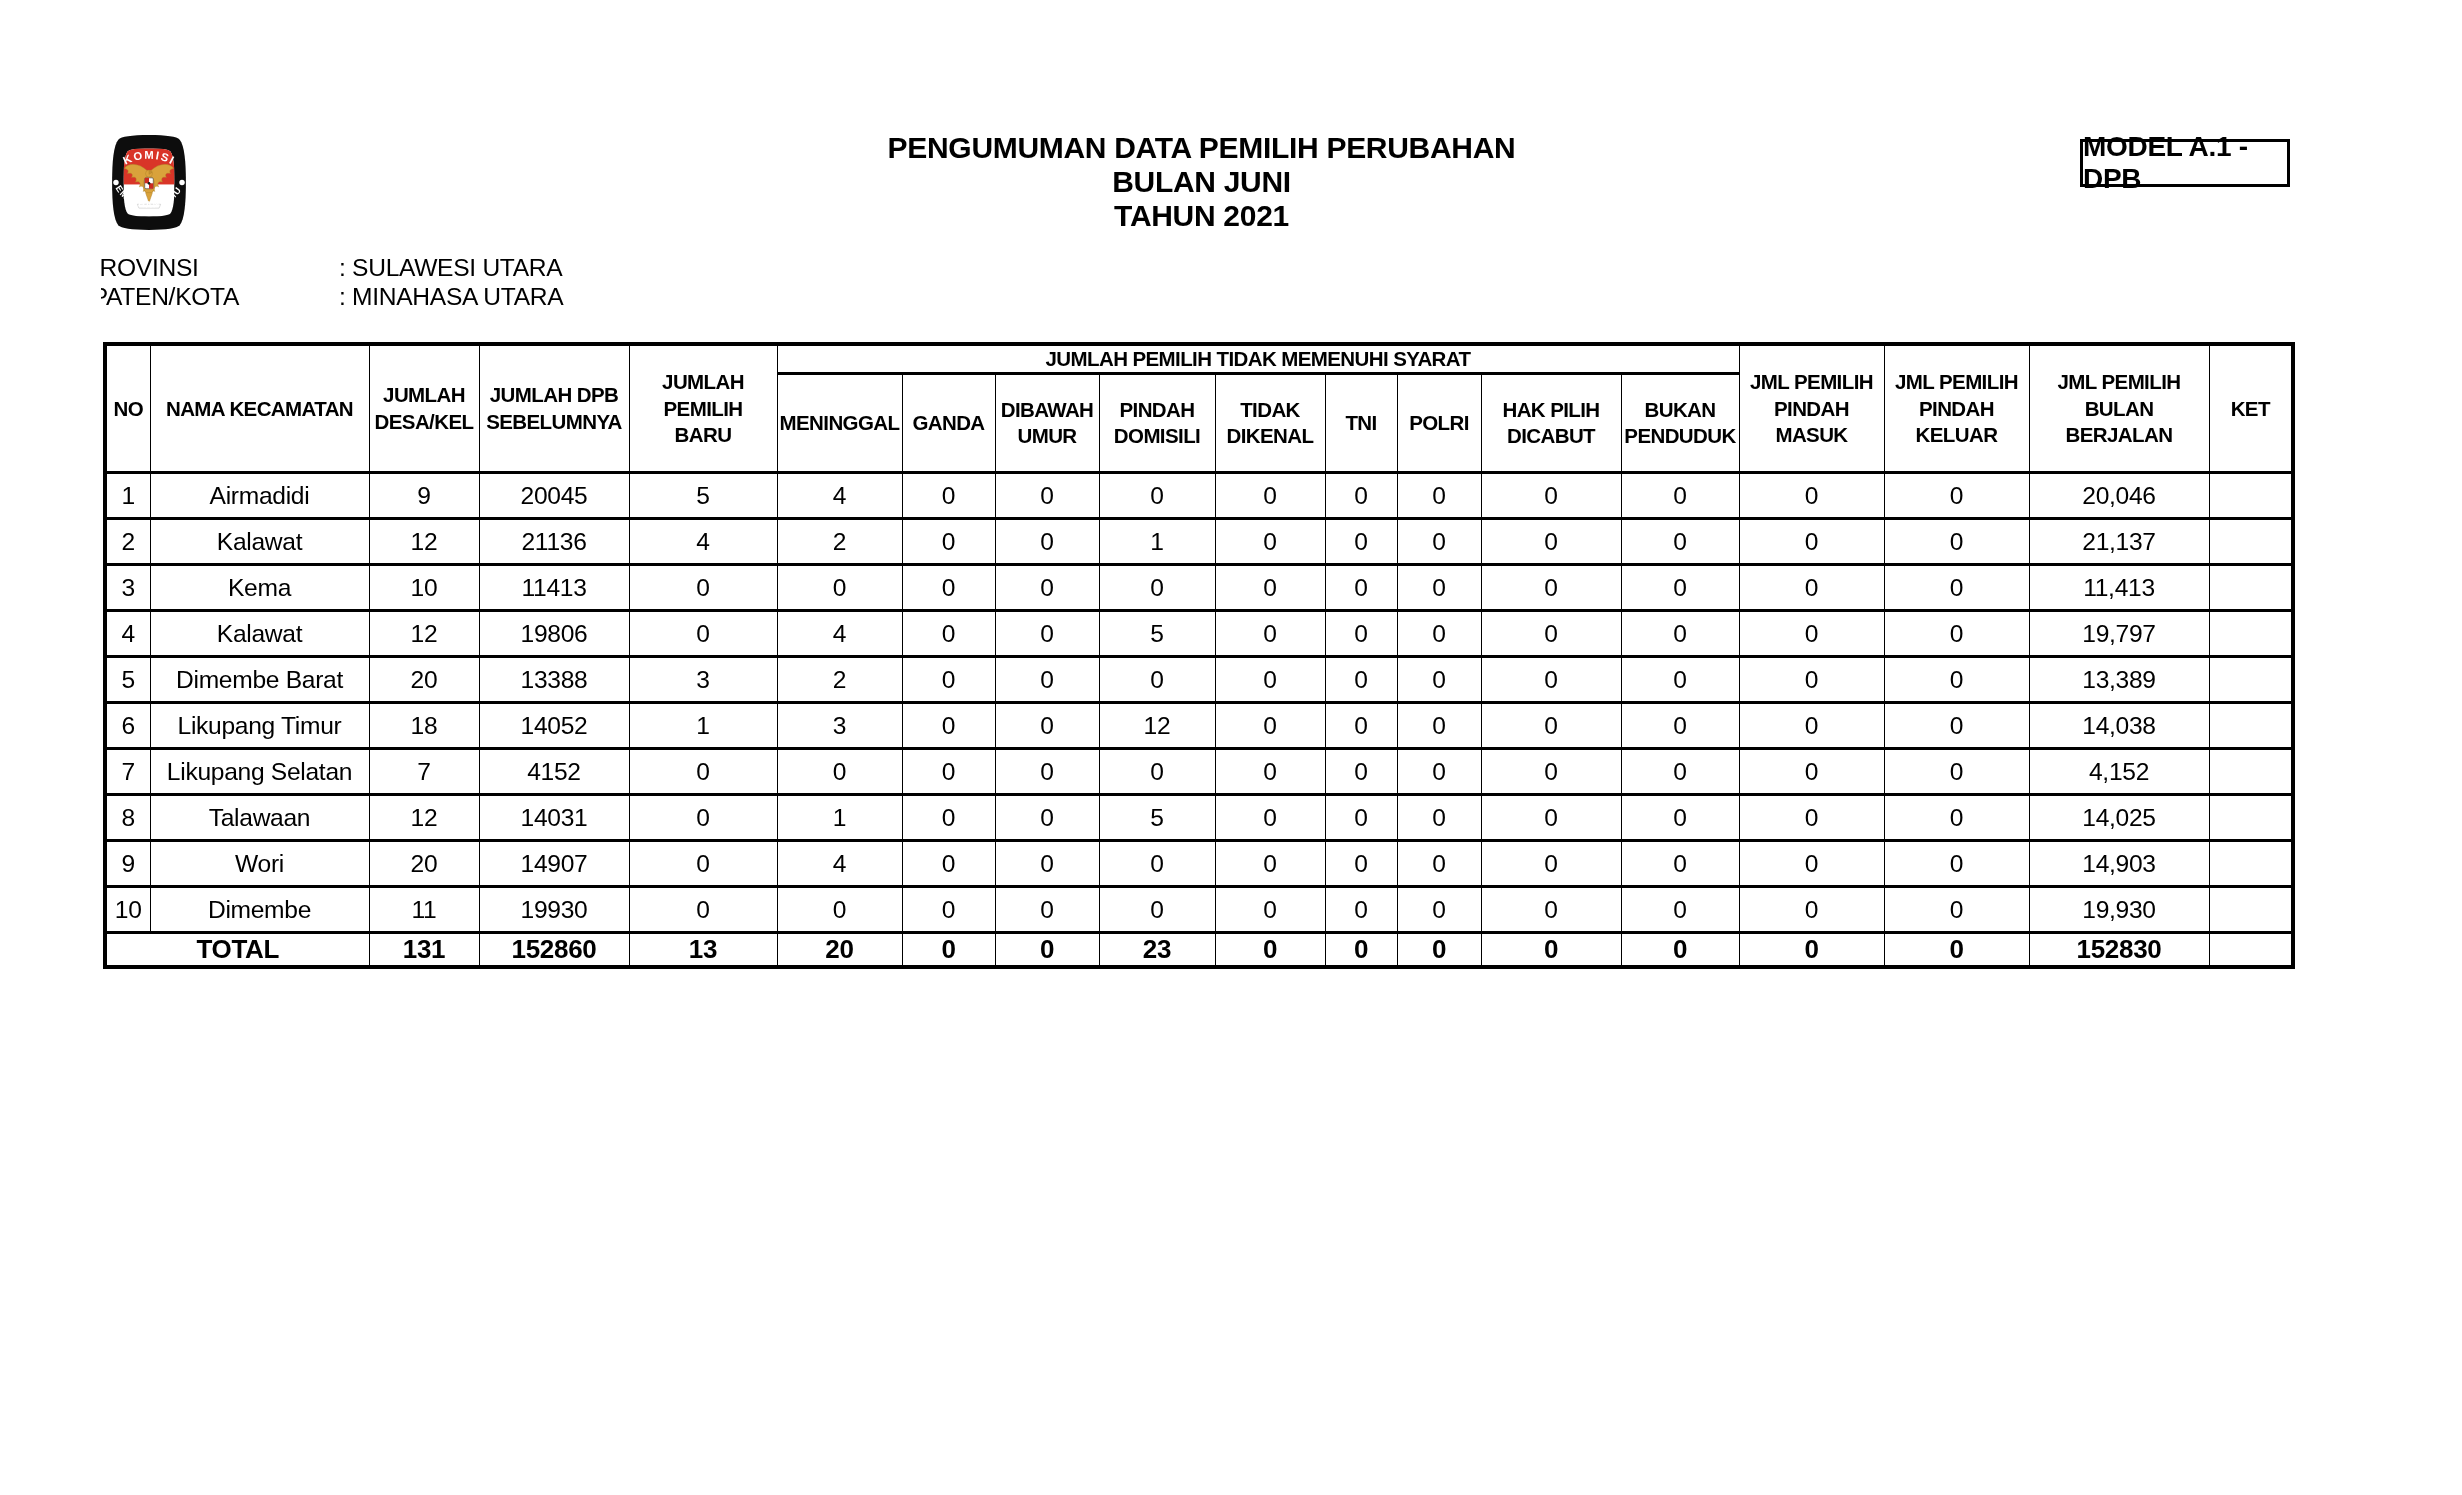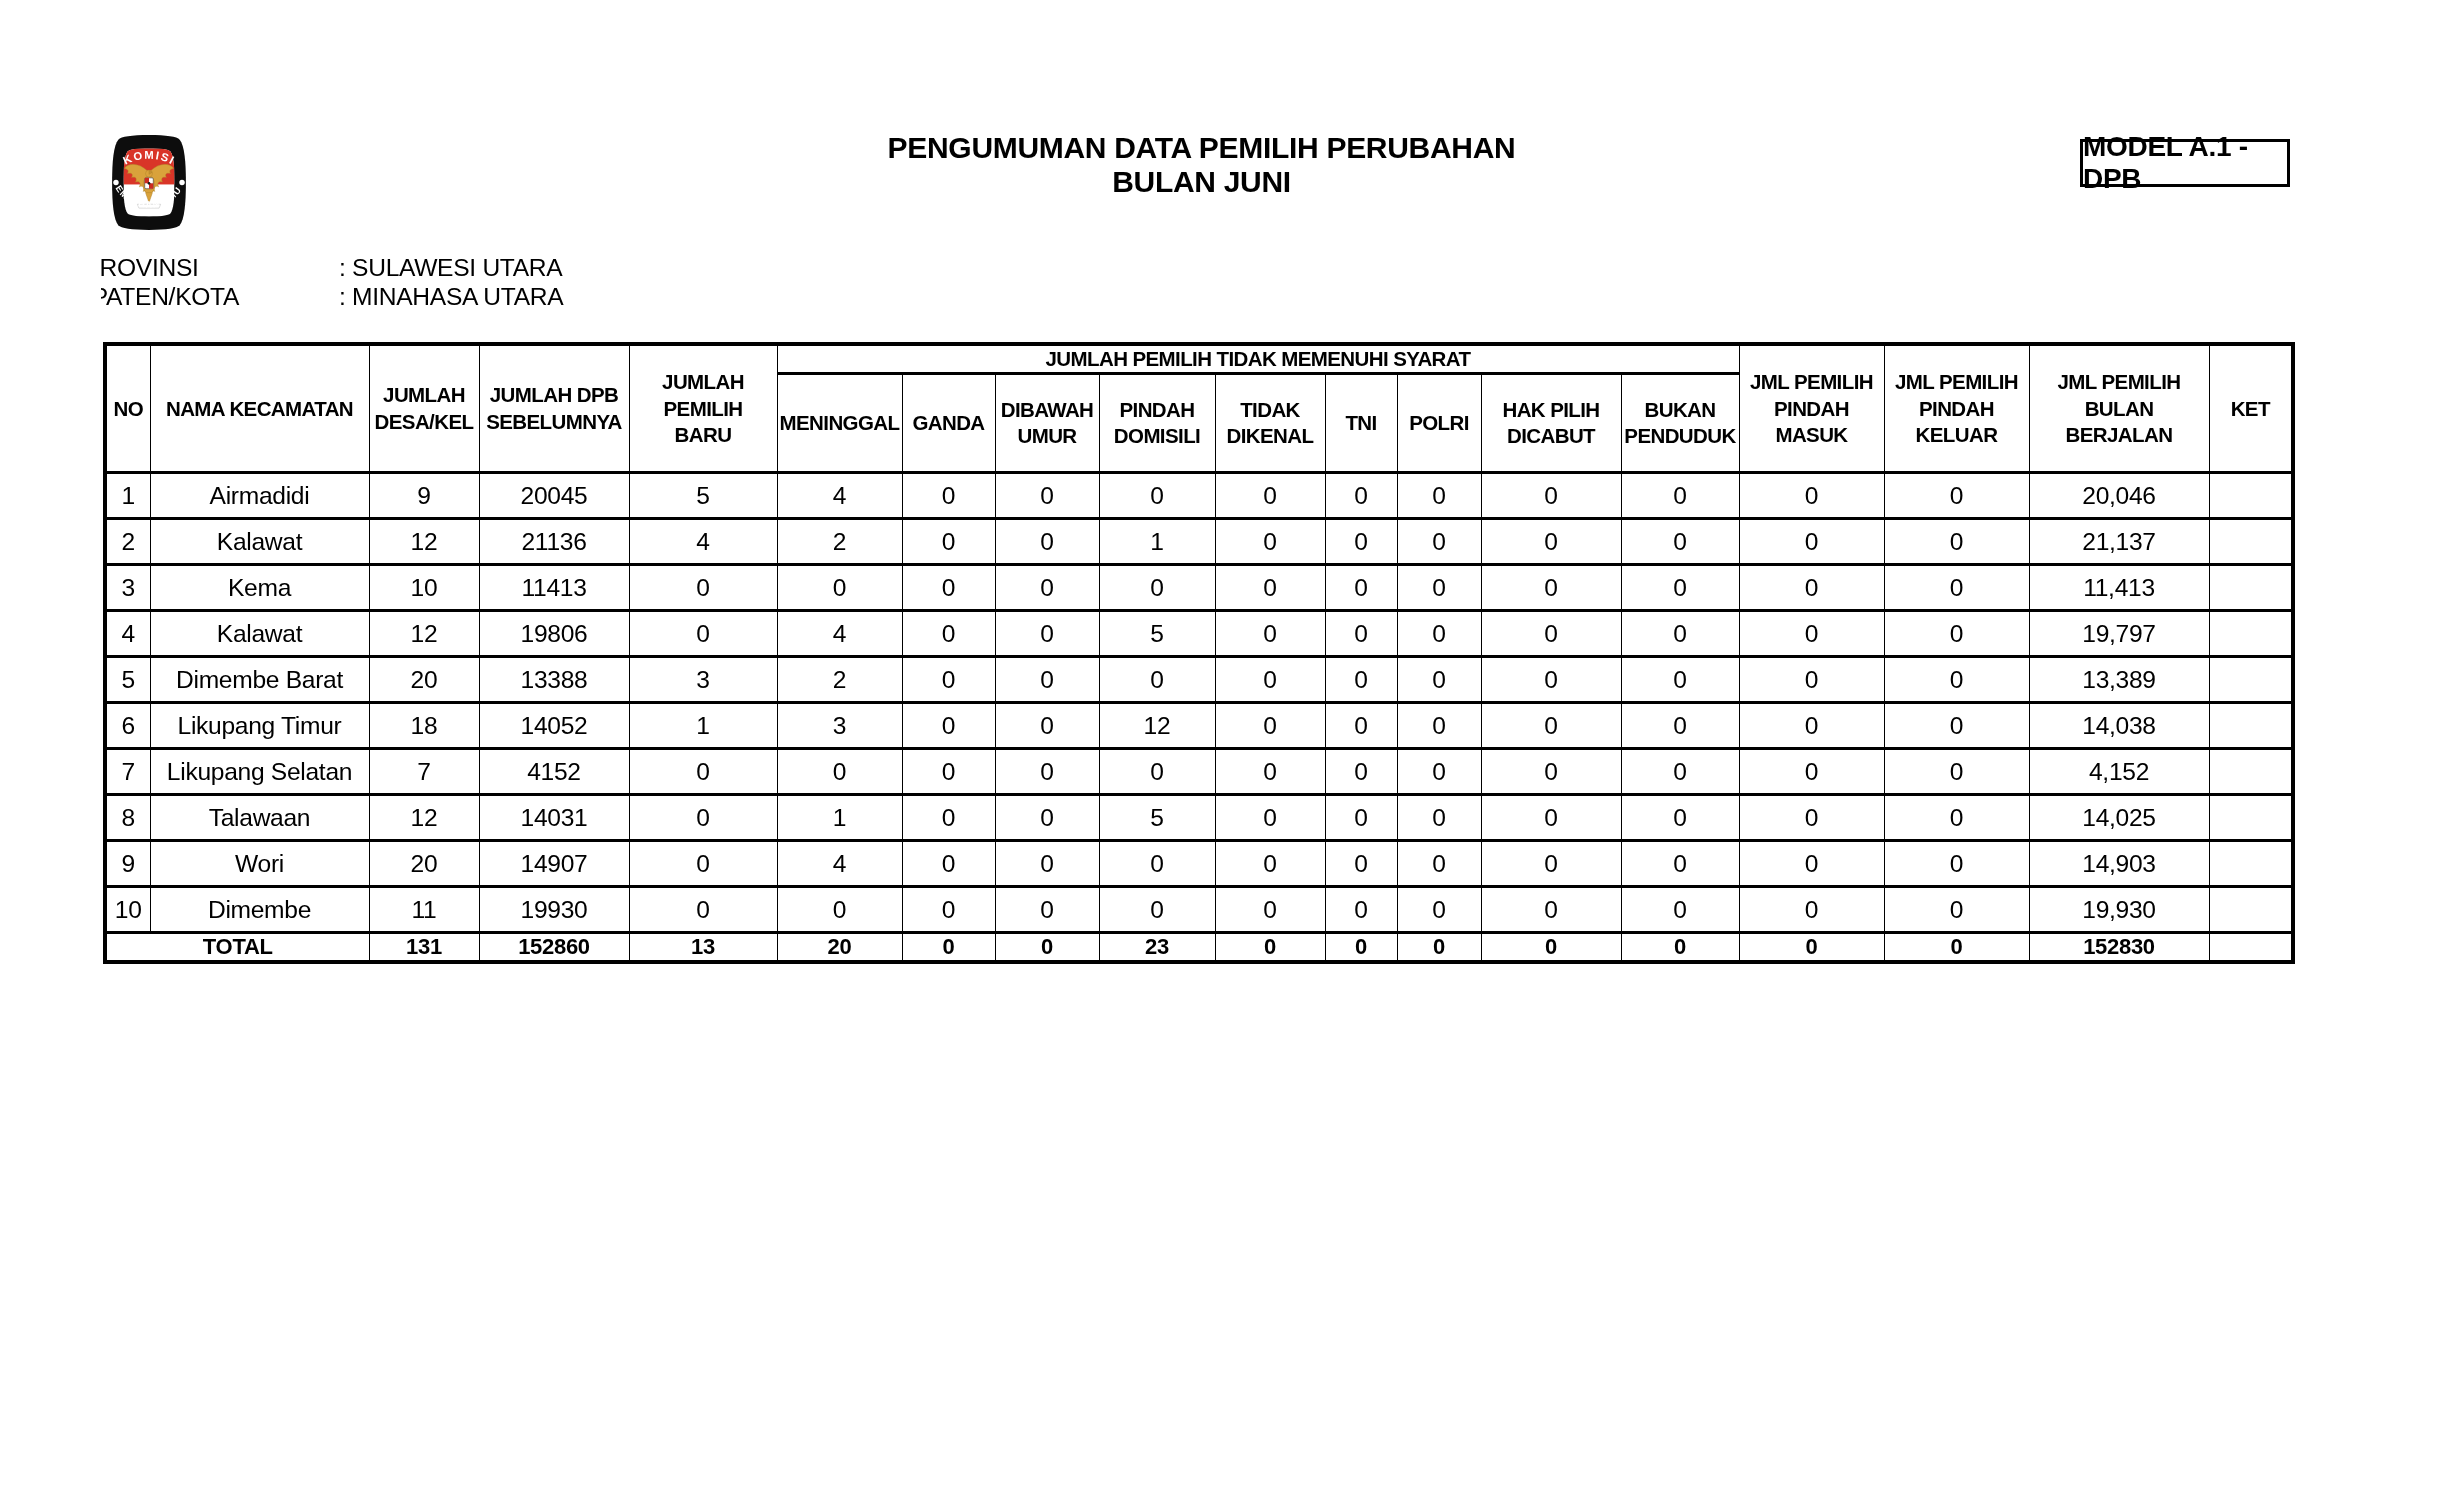--- a/index.html
+++ b/index.html
@@ -39,21 +39,21 @@
     border:1.8px solid #000;border-top-width:3.5px;border-bottom-width:3.5px;
     text-align:center;vertical-align:middle;padding:0 1.2px;overflow:hidden;
   }
   th{
     font-size:20.5px;font-weight:bold;white-space:pre-line;line-height:1.28;
     letter-spacing:-0.6px;
   }
   tr.group-row th.group-cell{height:24.6px;margin-top:7px;}
   tr.sub-row th{height:96px;}
   tbody td{font-size:24.6px;height:43px;letter-spacing:-0.3px;}
-  tr.total-row td{font-weight:bold;font-size:22px;height:22px;}
+  tr.total-row td{font-weight:bold;font-size:26px;height:22px;}
 </style>
 </head>
 <body>
 
 <svg class="logo" viewBox="0 0 200 260">
   <path fill="#0d0d0d" d="M100,8 C145,8 172,12 179,20 C191,34 195,75 195,130 C195,185 191,226 179,240 C172,248 145,252 100,252 C55,252 28,248 21,240 C9,226 5,185 5,130 C5,75 9,34 21,20 C28,12 55,8 100,8 Z"></path>
   <clipPath id="innerClip">
     <path d="M100,42 C130,42 150,45 155,50 C163,60 166,90 166,130 C166,170 163,200 155,210 C150,215 130,218 100,218 C70,218 50,215 45,210 C37,200 34,170 34,130 C34,90 37,60 45,50 C50,45 70,42 100,42 Z"></path>
   </clipPath>
   <g clip-path="url(#innerClip)">
@@ -85,20 +85,21 @@
     <textPath href="#arcTop" startOffset="50%" text-anchor="middle">KOMISI</textPath>
   </text>
   <text font-size="23" font-weight="bold" fill="#ffffff" letter-spacing="3" font-family="Liberation Sans, sans-serif">
     <textPath href="#arcBottom" startOffset="50%" text-anchor="middle">PEMILIHAN UMUM</textPath>
   </text>
 </svg>
 
 <div class="title-block">
   <div>PENGUMUMAN DATA PEMILIH PERUBAHAN</div>
   <div>BULAN JUNI</div>
+  <div>TAHUN 2021</div>
 </div>
 
 <div class="model-box">
   <span>MODEL A.1 - DPB</span>
 </div>
 
 <div class="meta-row r1">
   <div class="meta-label-clip">
     <span class="offset-prov">PROVINSI</span>
   </div>

